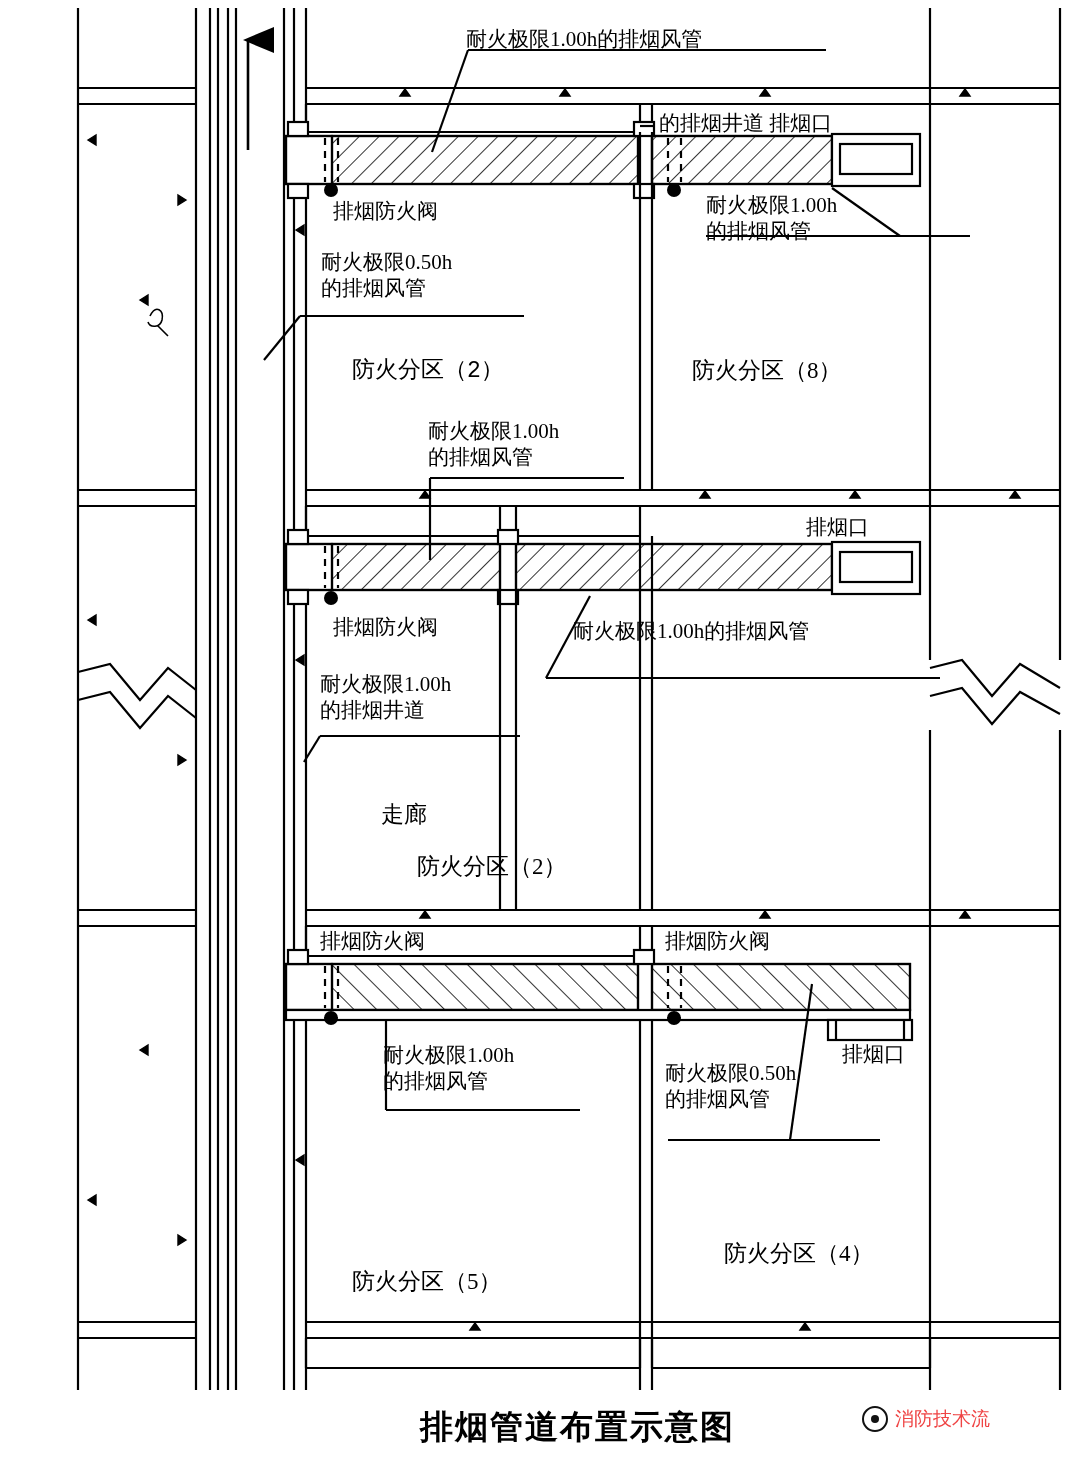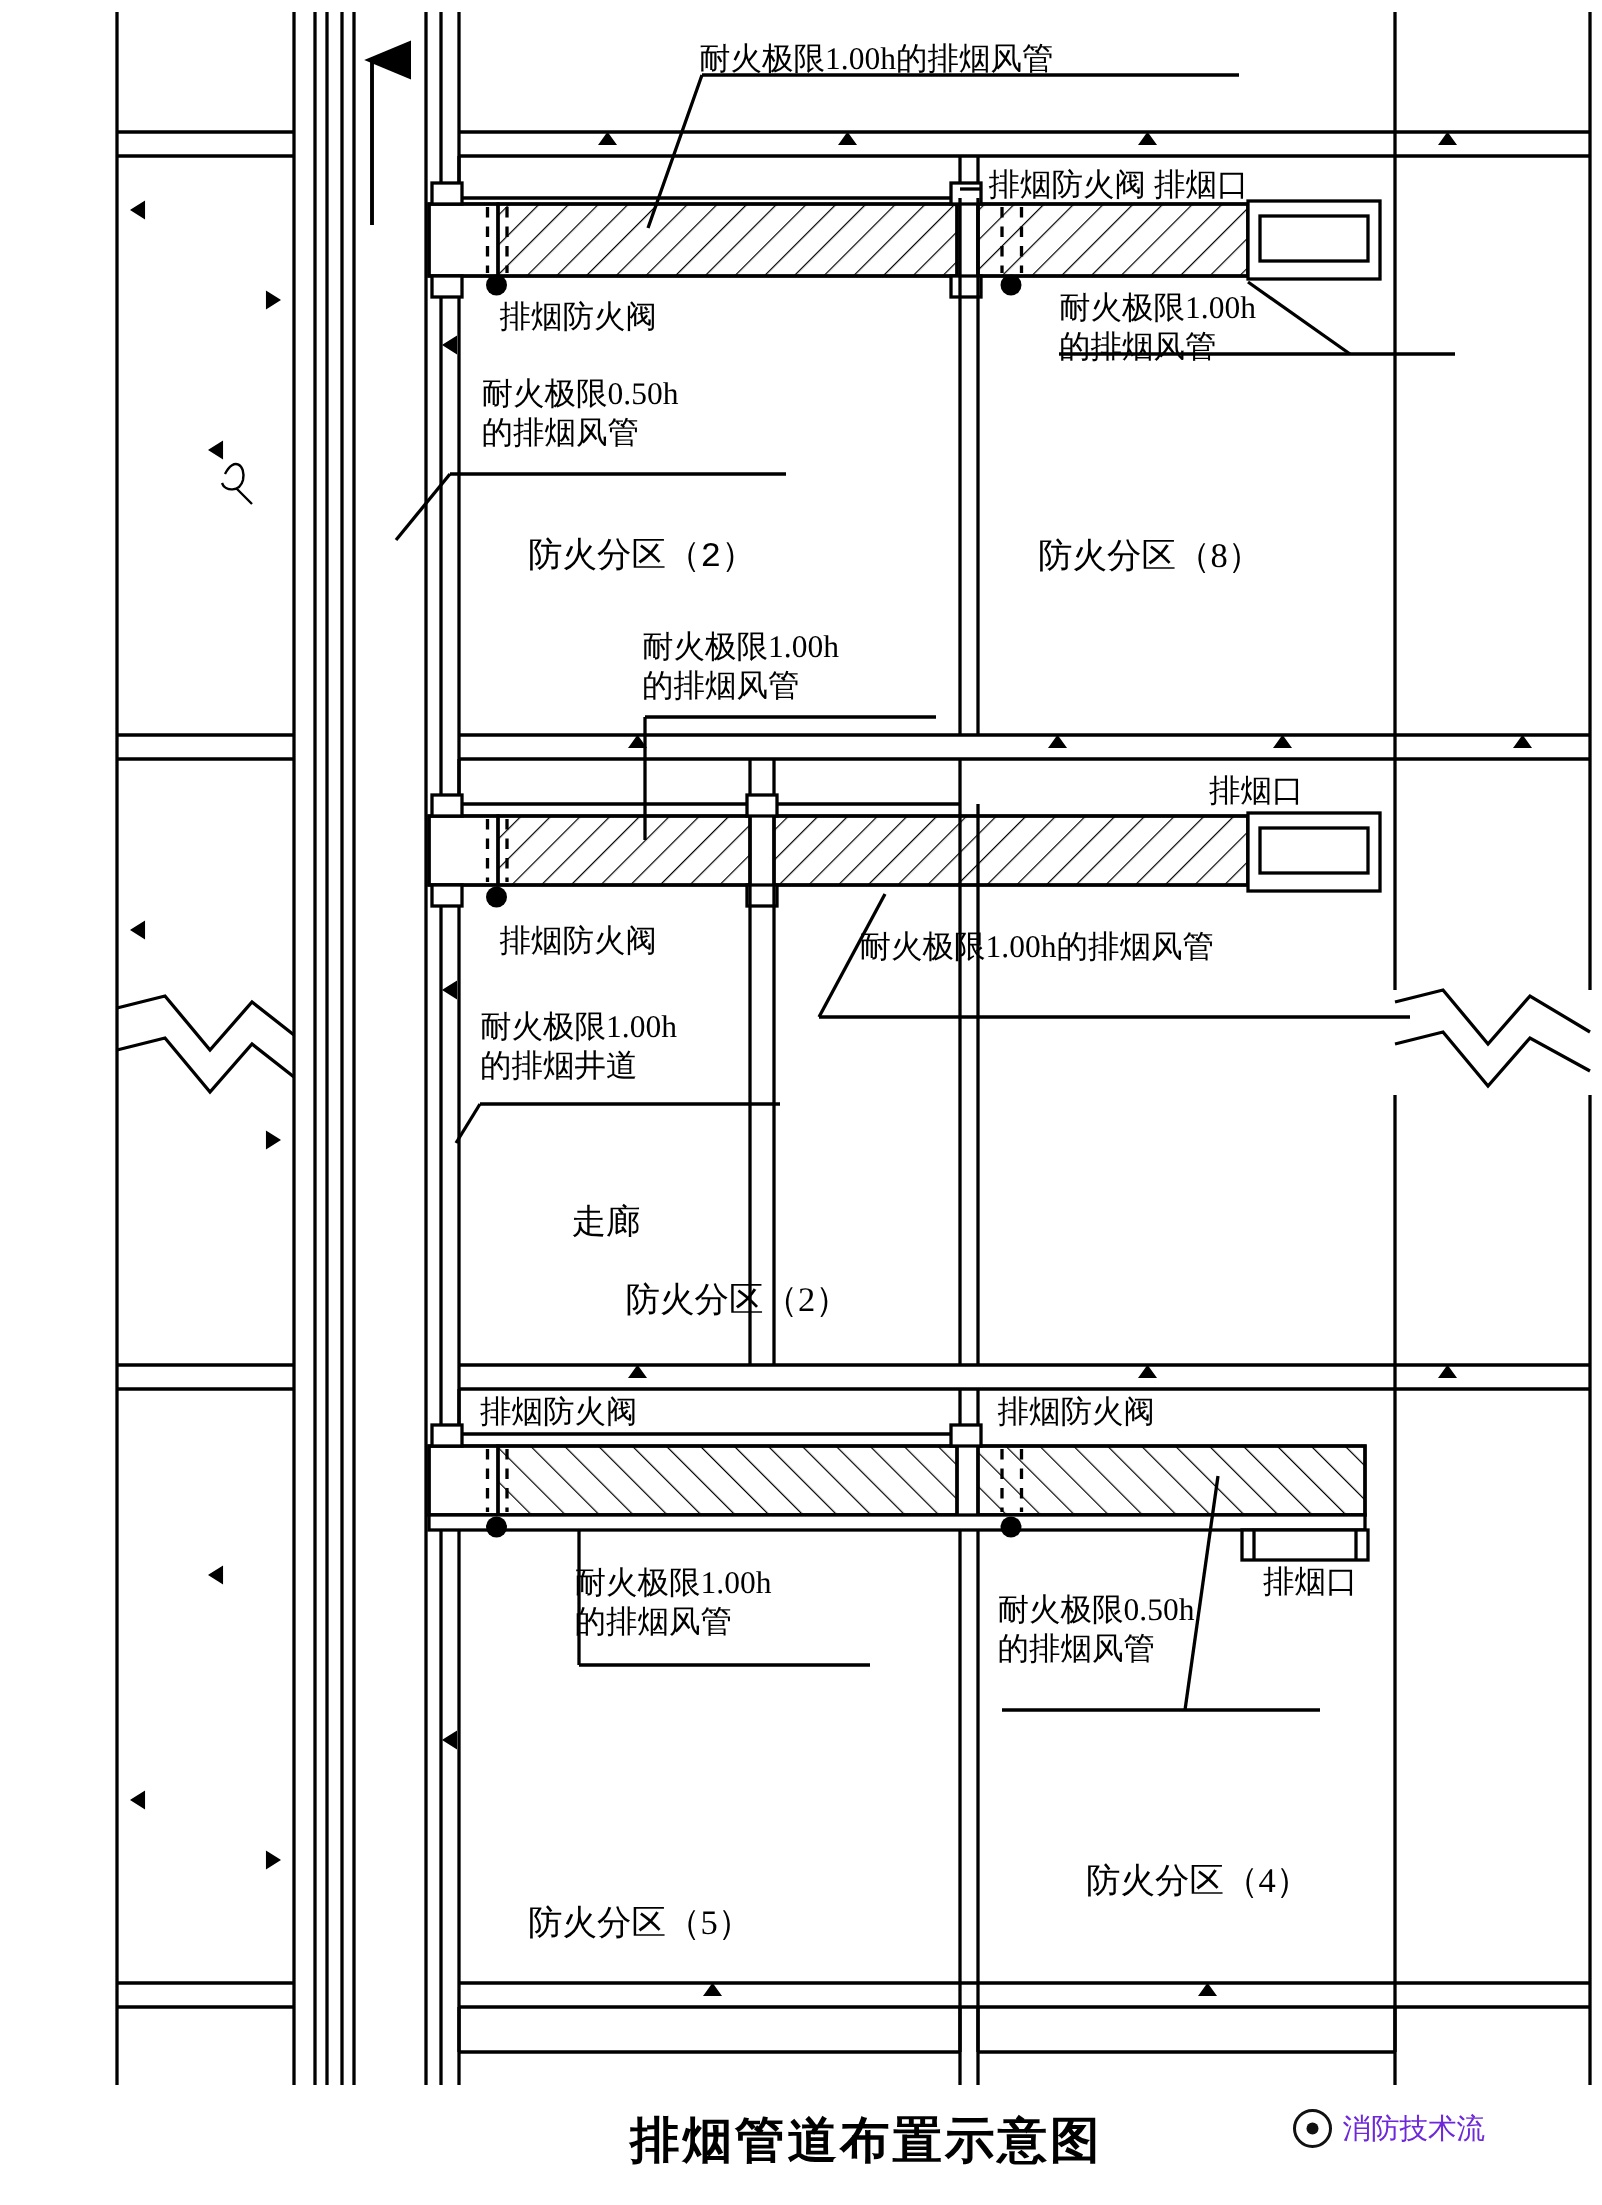--- a/index.html
+++ b/index.html
@@ -38,21 +38,21 @@
     letter-spacing: 2px;
     color: #000;
     white-space: pre;
     font-family: "Liberation Serif", "DejaVu Serif", serif;
   }
   .wm {
     position: absolute;
     display: flex;
     align-items: flex-start;
     gap: 7px;
-    color: #6d28d9;
+    color: #ef4444;
     font-size: 19px;
     font-family: "Liberation Sans", sans-serif;
   }
   .wm .wmlogo {
     width: 22px; height: 22px;
     border: 2px solid #111;
     border-radius: 50%;
     position: relative;
     flex: 0 0 auto;
   }
@@ -283,21 +283,21 @@
       <path d="M1010,498 l5,-7 l5,7 z"></path>
       <path d="M960,918 l5,-7 l5,7 z"></path>
     </g>
 
     <g stroke="#000" stroke-width="1.6" fill="none">
       <path d="M150,316 c6,-12 14,-6 12,4 c-2,8 -12,8 -14,2 M158,326 l10,10"></path>
     </g>
   </svg>
 
   <div class="lbl" style="left:466px; top:26px;">耐火极限1.00h的排烟风管</div>
-  <div class="lbl" style="left:659px; top:110px;">排烟防火阀 排烟口</div>
+  <div class="lbl" style="left:659px; top:110px;">的排烟井道 排烟口</div>
   <div class="lbl" style="left:333px; top:198px;">排烟防火阀</div>
   <div class="lbl" style="left:706px; top:192px;">耐火极限1.00h
 的排烟风管</div>
   <div class="lbl" style="left:321px; top:249px;">耐火极限0.50h
 的排烟风管</div>
   <div class="lbl big" style="left:352px; top:357px;font-family:Liberation Mono, monospace;">防火分区（2）</div>
   <div class="lbl big" style="left:692px; top:357px;">防火分区（8）</div>
   <div class="lbl" style="left:428px; top:418px;">耐火极限1.00h
 的排烟风管</div>
   <div class="lbl" style="left:806px; top:514px;">排烟口</div>

